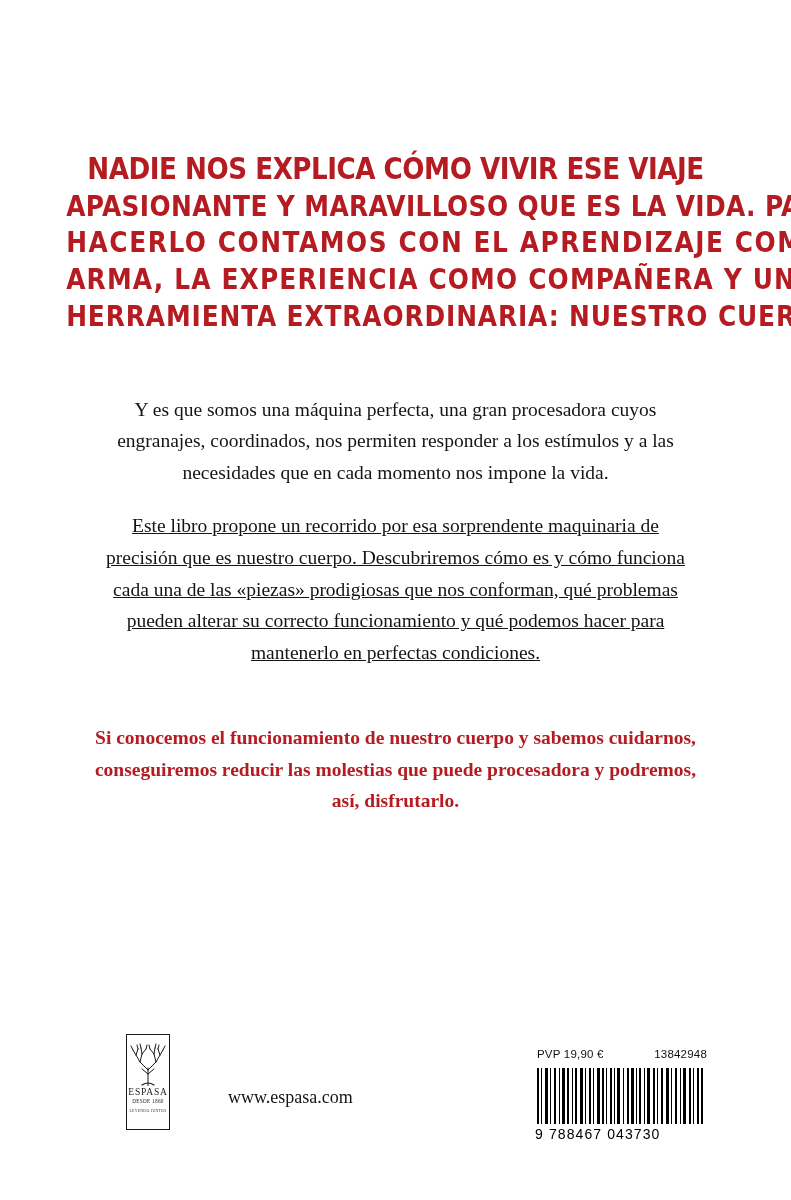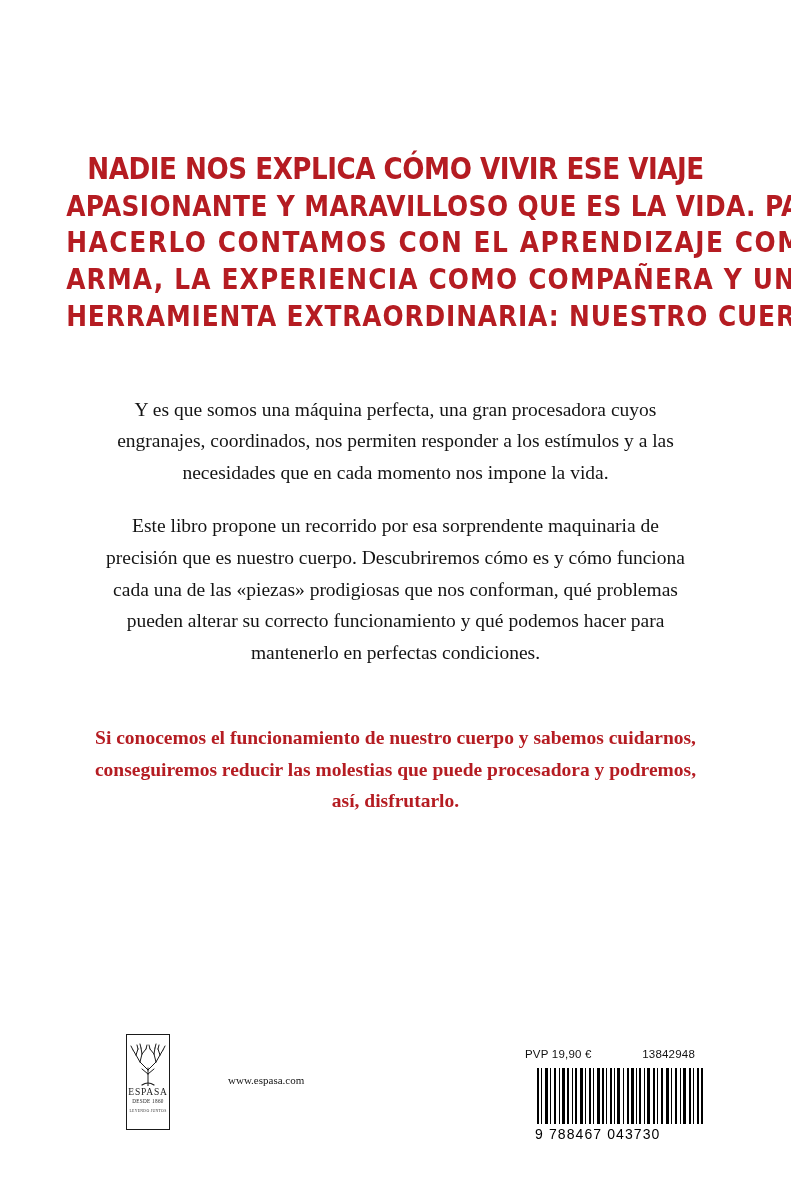--- a/index.html
+++ b/index.html
@@ -52,20 +52,21 @@
     text-align: center;
     font-size: 19.5px;
     line-height: 1.62;
     color: #141414;
   }
   .body-block p {
     margin: 12px;
   }
   .body-block p + p {
     margin-top: 22px;
+    text-decoration: underline;
   }
 
   
   .closing {
     margin: 42px 88px 0 88px;
     text-align: center;
     color: #b51c22;
     font-size: 19.5px;
     line-height: 1.62;
     font-weight: bold;
@@ -111,30 +112,30 @@
     font-family: "Liberation Serif", serif;
     font-size: 3.8px;
     letter-spacing: 0.3px;
     margin-top: 5px;
     color: #333;
   }
 
   .urls {
     position: absolute;
     left: 228px;
-    top: 38px;
-    font-family: "Liberation Serif", serif;
-    font-size: 11px;
+    top: 50px;
+    font-family: "Liberation Serif", serif;
+    font-size: 18px;
     line-height: 1.52;
     color: #141414;
   }
 
   .price-row {
     position: absolute;
-    right: 96px;
+    right: 84px;
     top: 14px;
     width: 170px;
     display: flex;
     justify-content: space-between;
     font-family: "Liberation Sans", sans-serif;
     font-size: 11.5px;
     color: #111;
     letter-spacing: 0.2px;
   }
 

